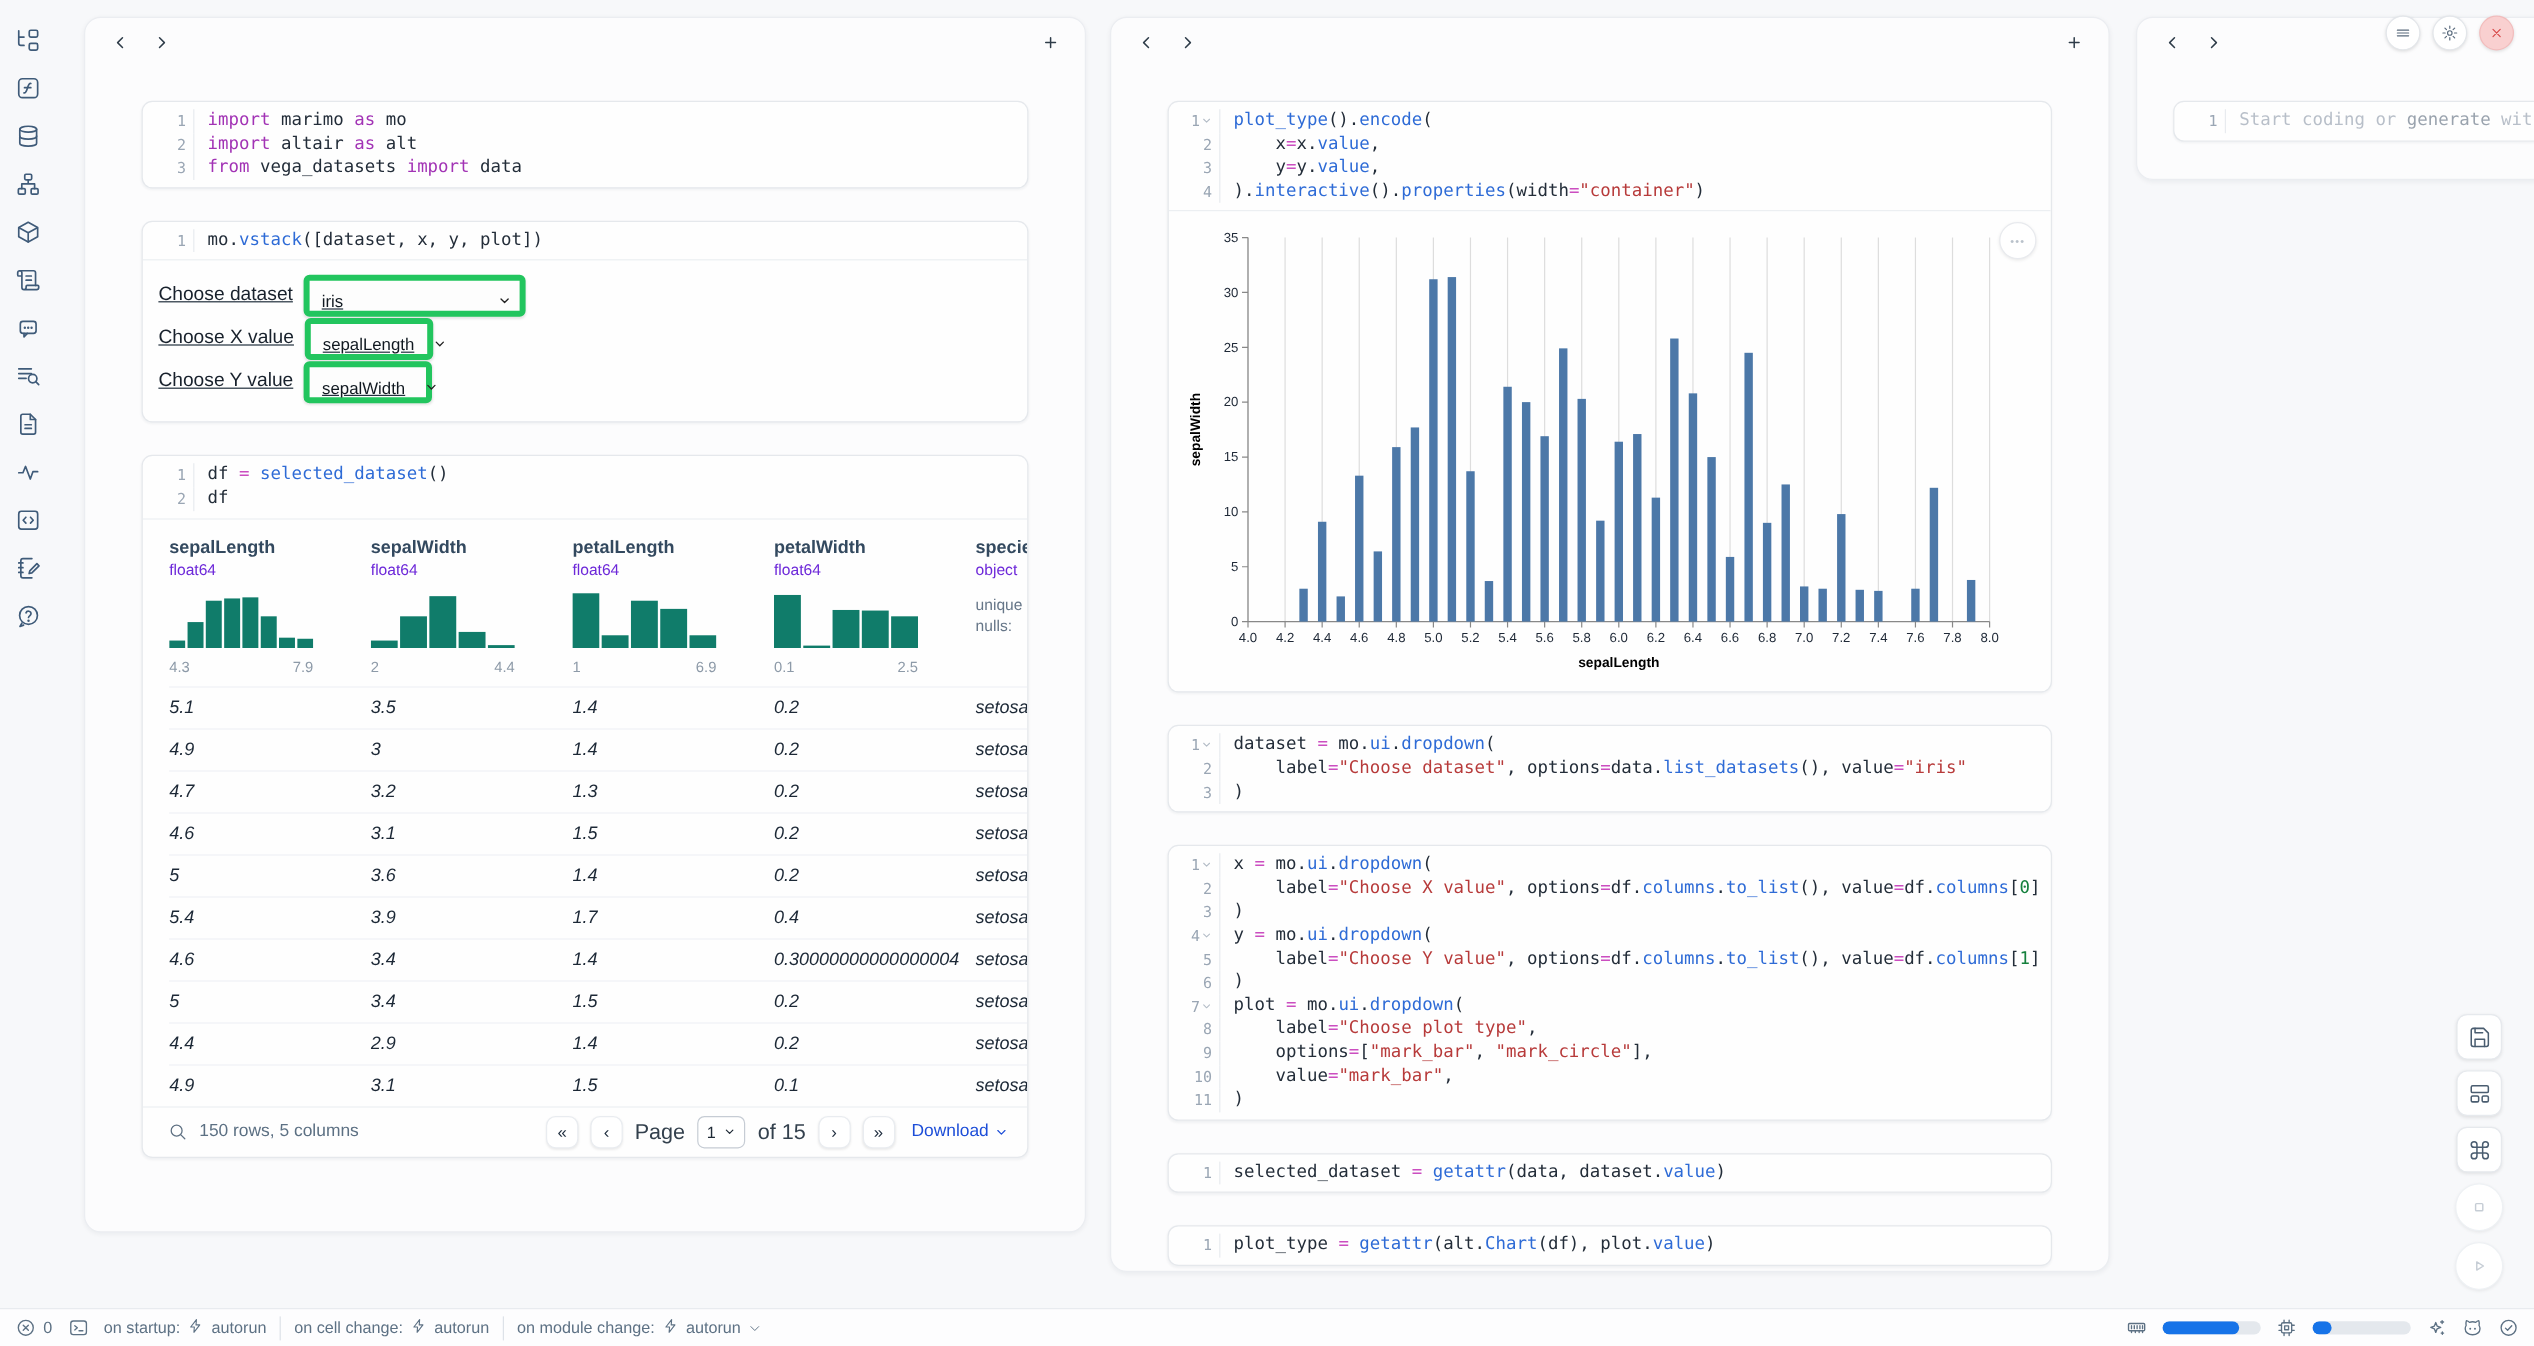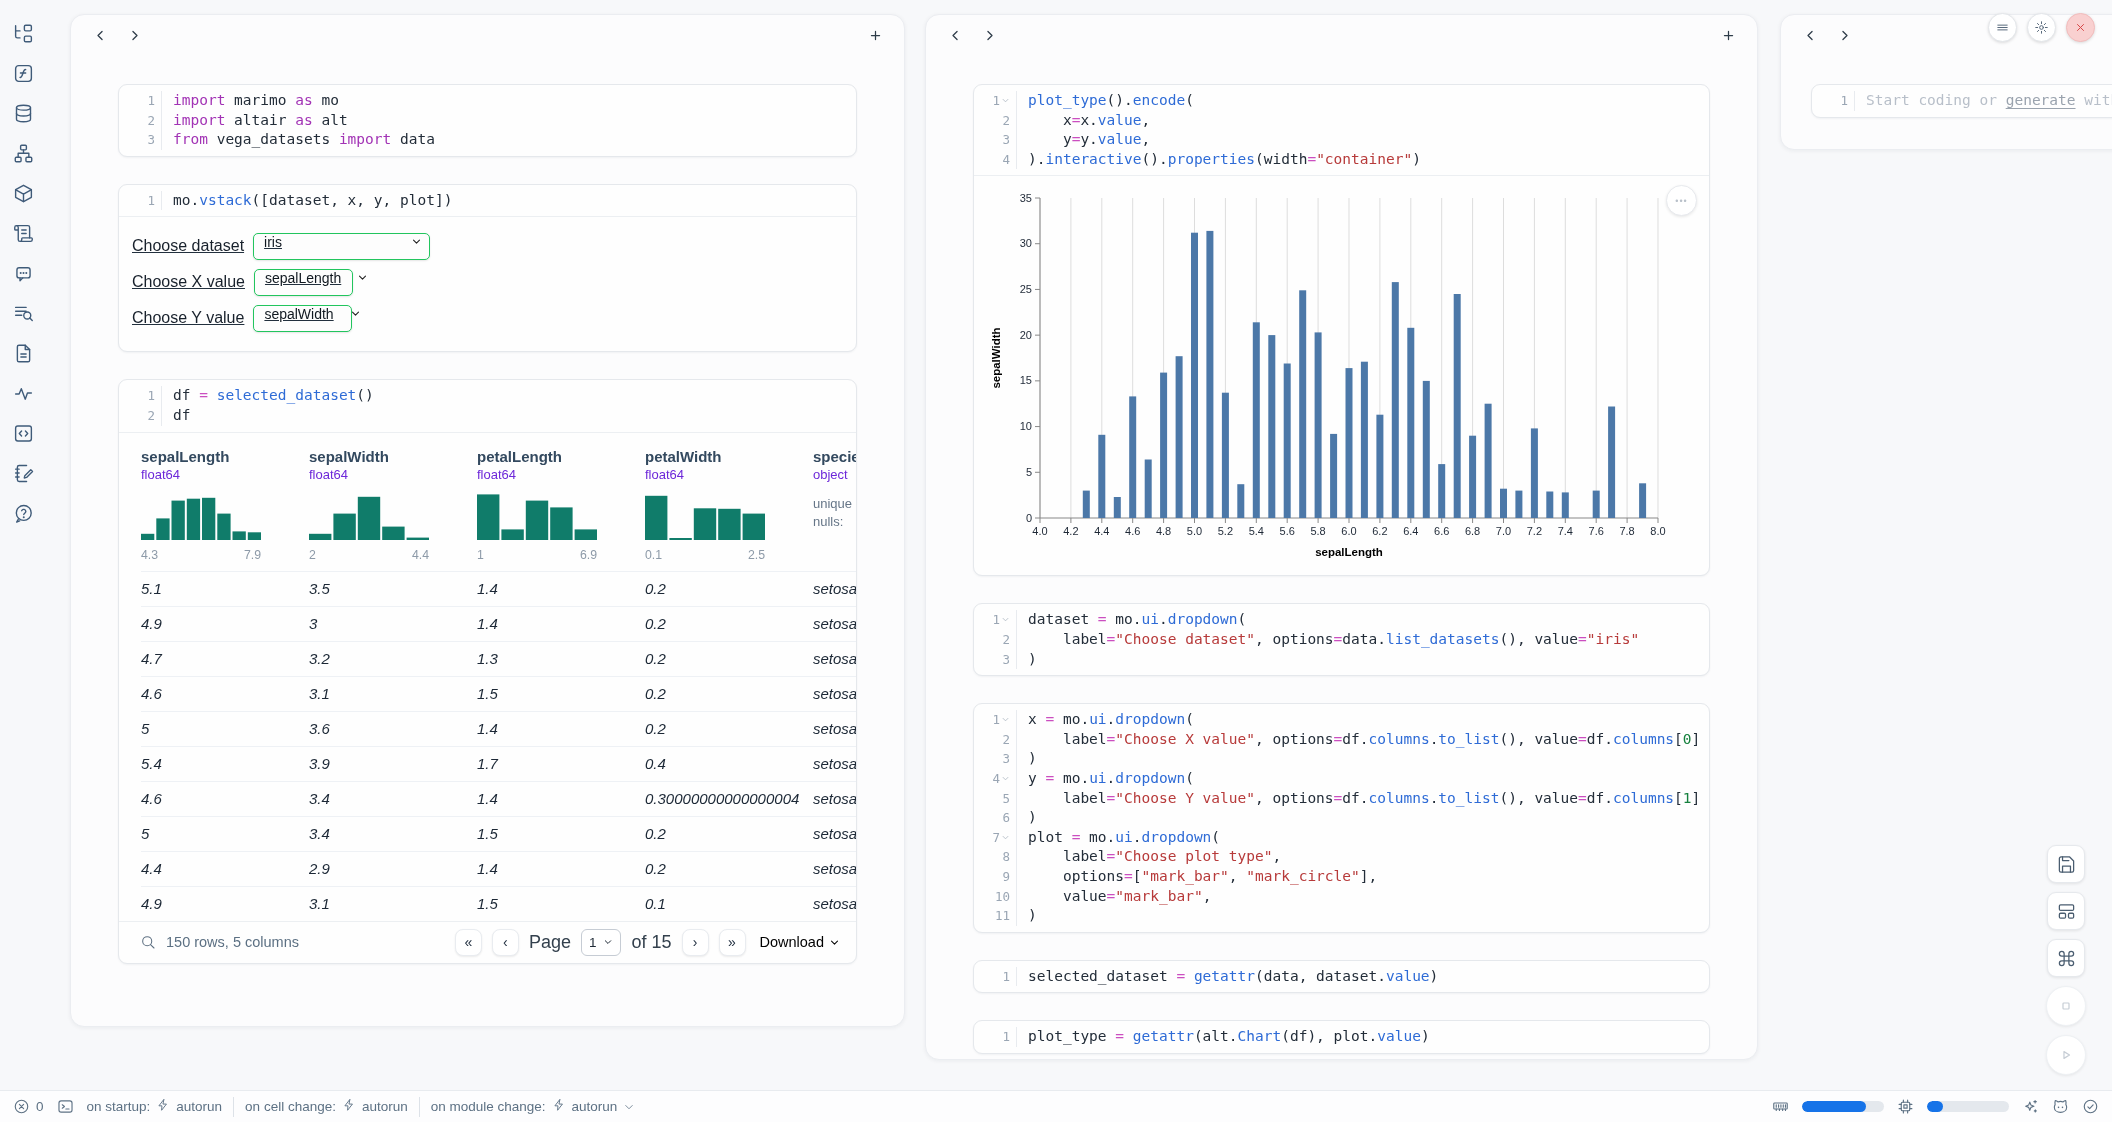--- a/index.html
+++ b/index.html
@@ -30,28 +30,28 @@
 
   
   .code{padding:6px 0;}
   .cl{display:flex;line-height:19.6px;font-family:"DejaVu Sans Mono",monospace;font-size:14.5px;}
   .g{flex:none;width:36px;text-align:right;padding-right:6px;color:#9aa6b4;font-size:12.5px;
      display:flex;align-items:center;justify-content:flex-end;gap:1px;}
   .fold svg{width:9px;height:9px;color:#b4bdc7;stroke-width:2.4;}
   .src{white-space:pre;color:#232d39;border-left:1px solid #e8ebef;padding-left:11px;}
   .tk-k{color:#a233b5;}  .tk-f{color:#2e6bd6;}  .tk-s{color:#b73a3a;}
   .tk-o{color:#cb4ec0;}  .tk-n{color:#15803d;}  .tk-t{color:#232d39;}
-  .tk-p{color:#b8bfc9;}  .tk-pu{color:#9aa3ae;text-decoration:underline;text-underline-offset:3px;}
+  .tk-p{color:#b8bfc9;}  .tk-pu{color:#9aa3ae;text-underline-offset:3px;}
 
   .output{border-top:1px solid #eceff2;}
 
   
   .controls{padding:11px 0 15px;text-decoration:underline;}
   .ctl-row{display:flex;align-items:center;height:36px;padding-left:13px;gap:9px;font-size:16px;color:#18212c;}
-  .select{display:inline-flex;align-items:flex-start;justify-content:space-between;border:1px solid #22c55e;
+  .select{display:inline-flex;align-items:flex-end;justify-content:space-between;border:5px solid #22c55e;
           border-radius:5px;background:#fdfdfd;height:25px;padding:0 7px 0 10px;font-size:14px;color:#101820;
           box-shadow:0 1px 2px rgba(0,0,0,.10);gap:16px;cursor:pointer;}
   .select svg{width:11px;height:11px;stroke-width:2.4;color:#222;}
   .sel-lg{width:158px;} .sel-md{width:80px;} .sel-sm{width:68px;}
 
   
   .table-wrap{overflow:hidden;padding-left:22px;}
   .th-row{display:flex;padding:15px 0 9px;}
   .th{flex:none;}
   .th-name{font-size:15px;font-weight:bold;color:#33495f;cursor:pointer;}
@@ -64,21 +64,21 @@
   .tfoot{border-top:1px solid #eceff2;height:41px;display:flex;align-items:center;
          padding:0 16px 0 21px;gap:10px;color:#5c7083;font-size:14.5px;}
   .tfoot .srch svg{width:16px;height:16px;color:#5f7183;}
   .pgbtn{width:27px;height:27px;border:1px solid #e9ecf0;border-radius:8px;background:#fff;
          box-shadow:0 1px 2px rgba(0,0,0,.08);display:flex;align-items:center;justify-content:center;
          color:#223041;font-size:14px;font-family:"Liberation Sans",sans-serif;cursor:pointer;padding:0;}
   .pglabel{font-size:18px;color:#33404d;}
   .pgselect{height:25px;border:1px solid #c6ccd4;border-radius:6px;padding:0 7px;display:inline-flex;
             align-items:center;gap:7px;font-size:13.5px;color:#1f2a36;background:#fff;cursor:pointer;}
   .pgselect svg{width:10px;height:10px;stroke-width:2.4;}
-  .download{color:#000000;display:inline-flex;align-items:center;gap:5px;cursor:pointer;margin-left:4px;}
+  .download{color:#1d4ed8;display:inline-flex;align-items:center;gap:5px;cursor:pointer;margin-left:4px;}
   .download svg{width:11px;height:11px;stroke-width:2.2;}
 
   
   .chart-out{position:relative;padding:12px 12px 8px 14px;}
   .ctick{font-family:"Liberation Sans",sans-serif;font-size:11px;fill:#1f2937;}
   .caxis{font-family:"Liberation Sans",sans-serif;font-size:11.5px;font-weight:bold;fill:#000;}
   .dots-btn{position:absolute;top:9px;right:12px;width:29px;height:29px;border-radius:50%;background:#fff;
             border:1px solid #e8eaee;box-shadow:0 1px 3px rgba(0,0,0,.09);color:#b9c1ca;display:flex;
             align-items:center;justify-content:center;font-size:9px;letter-spacing:1px;cursor:pointer;}
 

